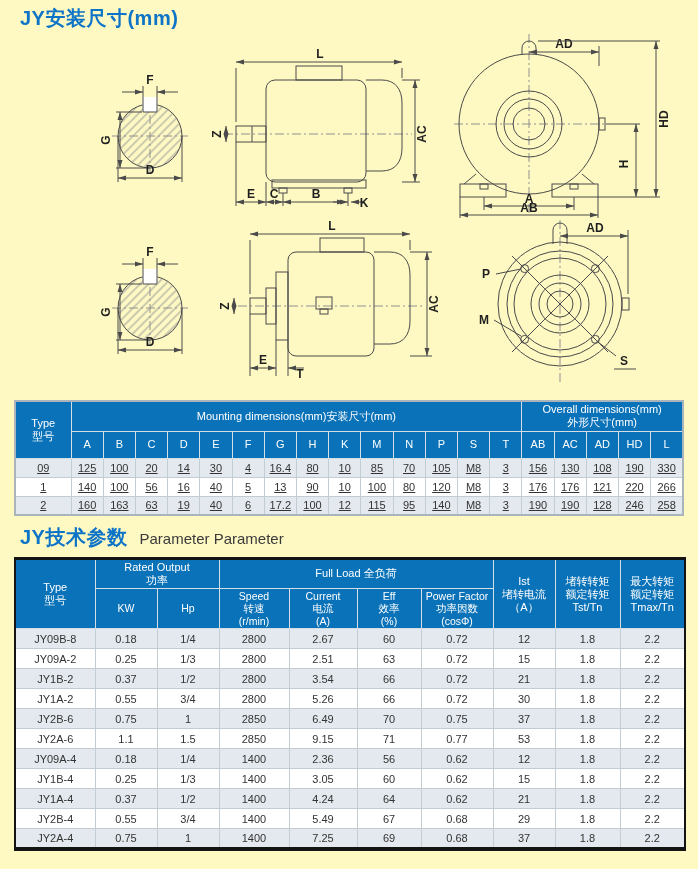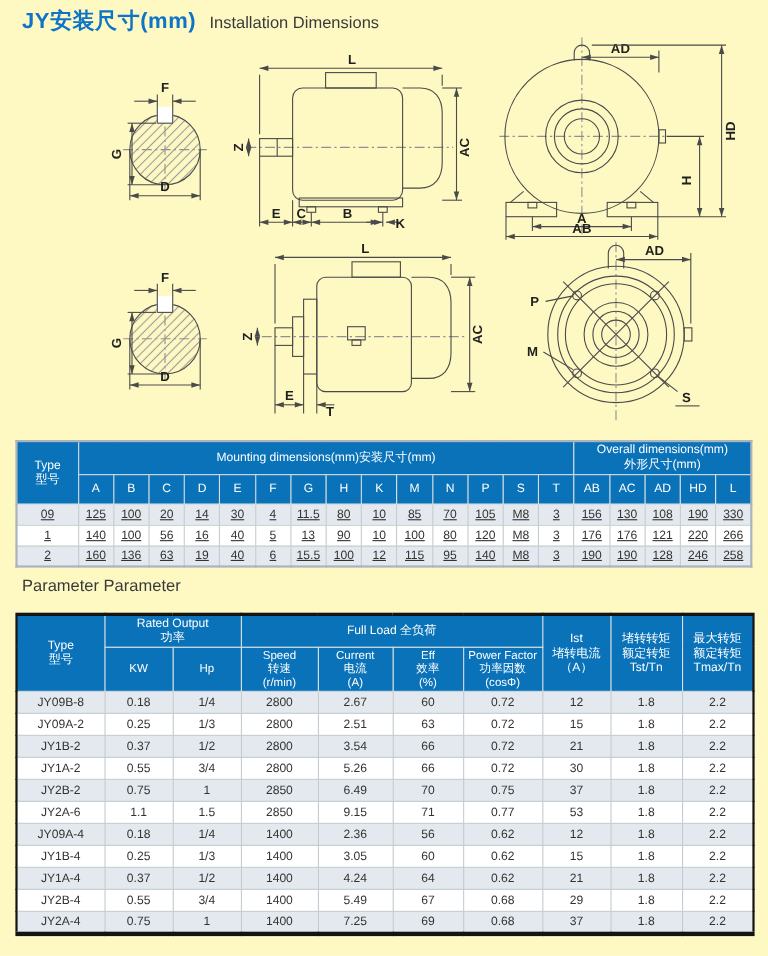--- a/index.html
+++ b/index.html
@@ -44,21 +44,20 @@
         <path d="M0.5,0.5 L8.5,3 L0.5,5.5 Z" fill="#4a4a4a" stroke="none"></path>
       </marker>
       <pattern id="hatch" width="6" height="6" patternUnits="userSpaceOnUse" patternTransform="rotate(45)">
         <line x1="3" y1="0" x2="3" y2="6" stroke="#9a9a9a" stroke-width="1"></line>
       </pattern>
     </defs>
   </svg>
 
   <div class="sec-title" style="top:5px">
     <span class="zh">JY安装尺寸(mm)</span>
-    <span class="en">Installation Dimensions</span>
   </div>
 
   <svg class="diag" style="left:96px;top:50px" width="112" height="140" viewBox="0 0 112 140">
     <line class="cl" x1="16" y1="86" x2="92" y2="86"></line>
     <line class="cl" x1="54" y1="48" x2="54" y2="124"></line>
     <circle class="hatched" cx="54" cy="86" r="32"></circle>
     <rect class="wh" x="46.5" y="47" width="15" height="15"></rect>
     <line x1="47" y1="62" x2="61" y2="62"></line>
     <line x1="47" y1="36" x2="47" y2="62"></line>
     <line x1="61" y1="36" x2="61" y2="62"></line>
@@ -260,21 +259,21 @@
     </thead>
     <tbody>
         <tr class="stripe">
           <td>09</td>
           <td>125</td>
           <td>100</td>
           <td>20</td>
           <td>14</td>
           <td>30</td>
           <td>4</td>
-          <td>11.5</td>
+          <td>16.4</td>
           <td>80</td>
           <td>10</td>
           <td>85</td>
           <td>70</td>
           <td>105</td>
           <td>M8</td>
           <td>3</td>
           <td>156</td>
           <td>130</td>
           <td>108</td>
@@ -299,43 +298,44 @@
           <td>3</td>
           <td>176</td>
           <td>176</td>
           <td>121</td>
           <td>220</td>
           <td>266</td>
         </tr>
         <tr class="stripe">
           <td>2</td>
           <td>160</td>
-          <td>136</td>
+          <td>163</td>
           <td>63</td>
           <td>19</td>
           <td>40</td>
           <td>6</td>
-          <td>15.5</td>
+          <td>17.2</td>
           <td>100</td>
           <td>12</td>
           <td>115</td>
           <td>95</td>
           <td>140</td>
           <td>M8</td>
           <td>3</td>
           <td>190</td>
           <td>190</td>
           <td>128</td>
           <td>246</td>
           <td>258</td>
         </tr>
       </tbody>
   </table>
 
   <div class="sec-title" style="top:524px">
+    <span class="zh">JY技术参数</span>
     <span class="en">Parameter Parameter</span>
   </div>
 
   <table class="t2">
     <colgroup>
       <col style="width:80px">
         <col style="width:62px">
         <col style="width:62px">
         <col style="width:70px">
       <col style="width:68px">
@@ -422,21 +422,21 @@
           <td>3/4</td>
           <td>2800</td>
           <td>5.26</td>
           <td>66</td>
           <td>0.72</td>
           <td>30</td>
           <td>1.8</td>
           <td>2.2</td>
         </tr>
         <tr class="stripe">
-          <td>JY2B-2</td>
+          <td>JY2B-6</td>
           <td>0.75</td>
           <td>1</td>
           <td>2850</td>
           <td>6.49</td>
           <td>70</td>
           <td>0.75</td>
           <td>37</td>
           <td>1.8</td>
           <td>2.2</td>
         </tr>

